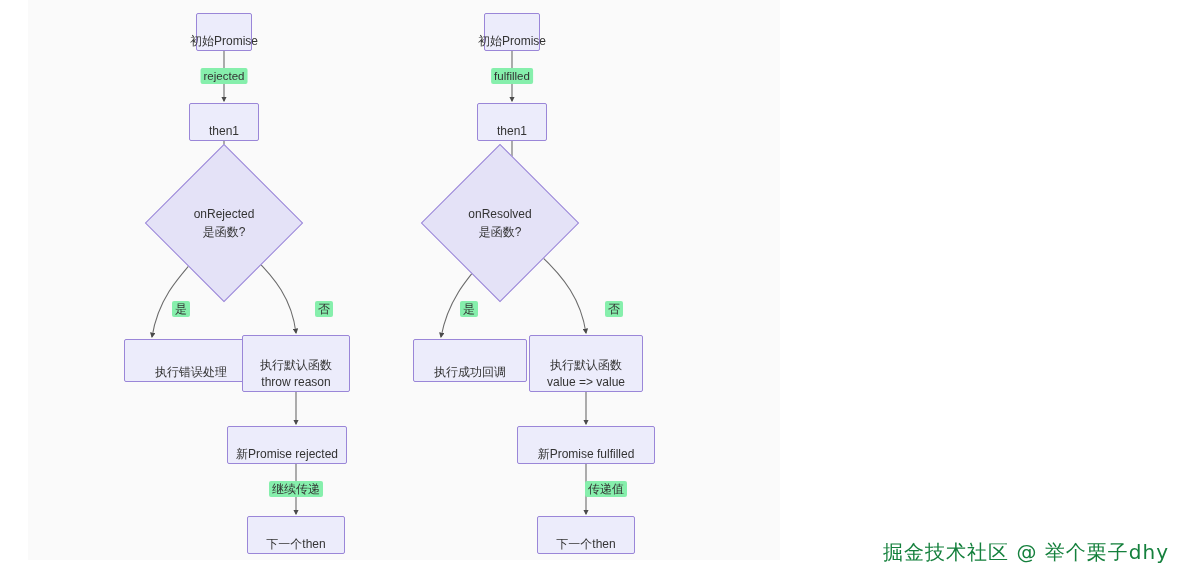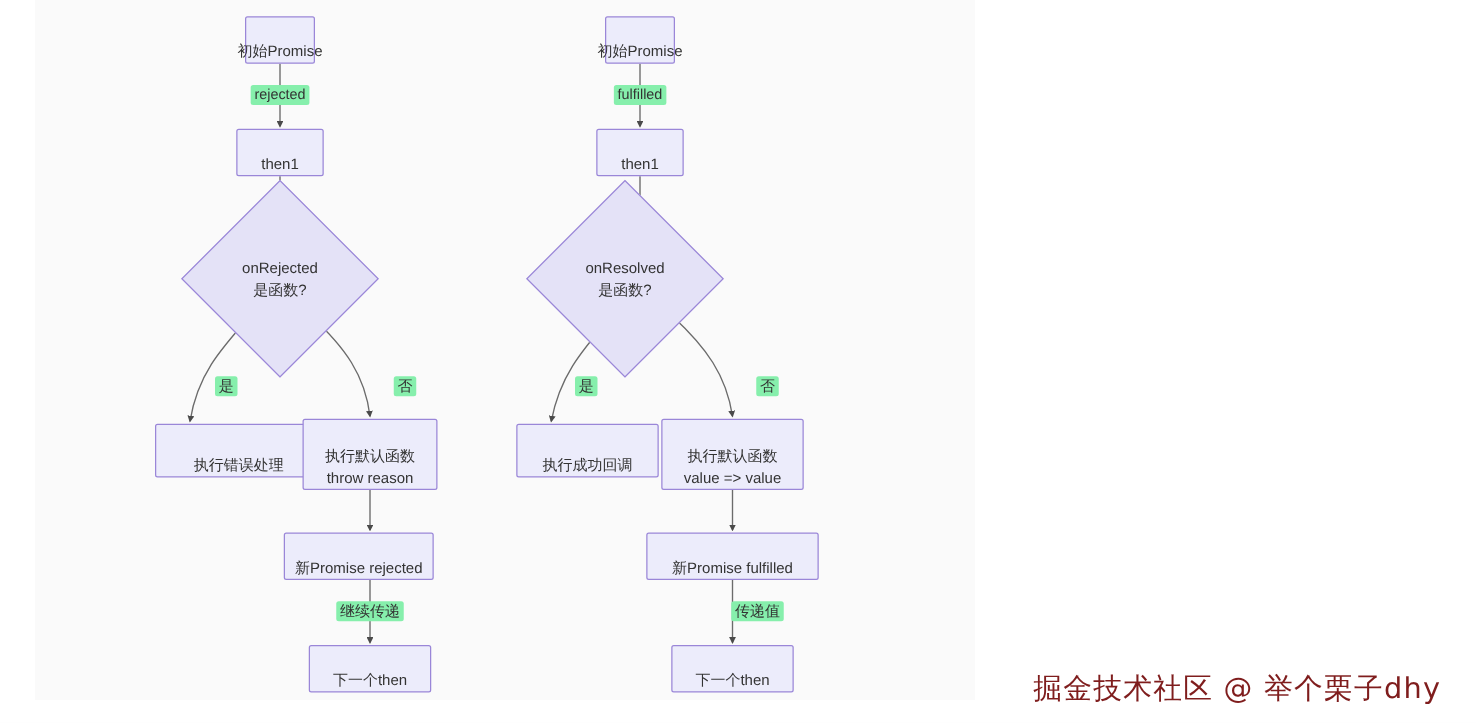--- a/index.html
+++ b/index.html
@@ -102,24 +102,24 @@
     white-space: nowrap;
     transform: translateX(-50%);
   }
   .edge-label.cjk {
     font-size: 12px;
   }
 
   
   #watermark {
     position: absolute;
-    right: 28px;
+    right: 12px;
     bottom: 12px;
-    color: #7f1d1d;
-    font-size: 23px;
+    color: #15803d;
+    font-size: 20px;
     letter-spacing: 1px;
     white-space: nowrap;
     font-family: "DejaVu Sans", sans-serif;
   }
 </style>
 </head>
 <body>
 
 <div id="canvas">
 

